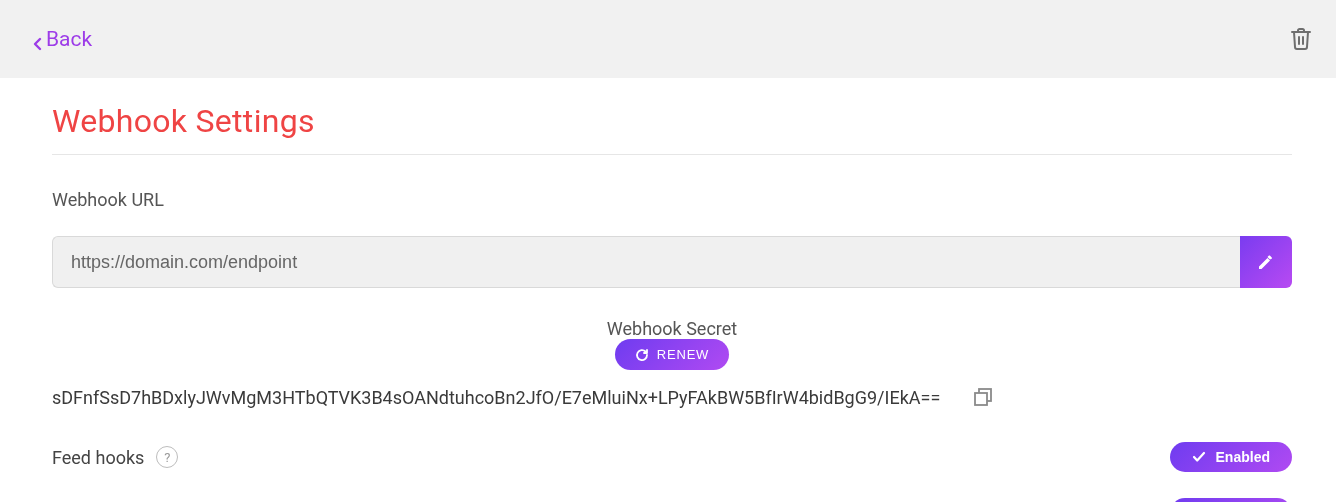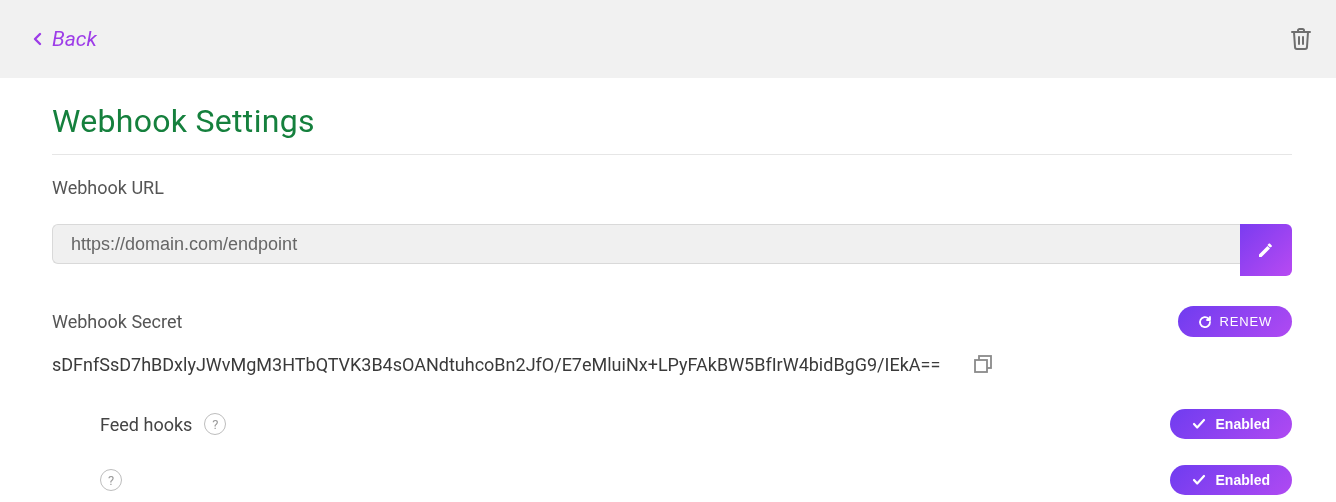--- a/index.html
+++ b/index.html
@@ -12,47 +12,46 @@
   .top-bar {
     background: #f1f1f1;
     height: 78px;
     display: flex;
     align-items: center;
     justify-content: space-between;
     padding: 0 24px 0 32px;
   }
   .back-link {
     display: flex;
-    align-items: center;
+    align-items: flex-end;
     color: #9d3ce8;
     font-size: 21px;
     cursor: pointer;
-    gap: 10px;
-    font-style: italic;
+    gap: 4px;
   }
   .back-chevron {
     font-size: 16px;
     display: inline-flex;
     align-items: center;
   }
   .trash-btn {
     color: #6e6e6e;
     cursor: pointer;
     display: inline-flex;
   }
   .content {
     padding: 24px 44px 40px 52px;
   }
   .page-title {
     font-size: 32px;
     font-weight: 400;
-    color: #15803d;
+    color: #ef4444;
     padding-bottom: 14px;
     border-bottom: 1px solid #e6e6e6;
-    margin-bottom: 22px;
+    margin-bottom: 34px;
     letter-spacing: 0.3px;
   }
   .field-label {
     font-size: 18px;
     color: #555;
     margin-bottom: 26px;
   }
   .url-row {
     display: flex;
     align-items: stretch;
@@ -60,40 +59,41 @@
   }
   .url-input {
     flex: 1;
     background: #f0f0f0;
     border: 1px solid #d9d9d9;
     border-right: none;
     border-radius: 6px 0 0 6px;
     padding: 0 18px;
     font-size: 18px;
     color: #666;
-    height: 40px;
+    height: 52px;
     outline: none;
   }
   .edit-btn {
     width: 52px;
     height: 52px;
     border: none;
     border-radius: 0 6px 6px 0;
     background: linear-gradient(135deg, #7a3cf0 0%, #b84af2 100%);
     color: #fff;
     display: flex;
     align-items: center;
     justify-content: center;
     cursor: pointer;
   }
   .section-row {
     display: flex;
     align-items: center;
     justify-content: space-between;
     margin-bottom: 16px;
+    flex-direction: column;
   }
   .pill-btn {
     border: none;
     border-radius: 999px;
     background: linear-gradient(135deg, #6f3cf0 0%, #b04af2 100%);
     color: #fff;
     font-size: 13px;
     letter-spacing: 0.8px;
     padding: 8px 20px;
     display: inline-flex;
@@ -131,21 +131,20 @@
   .copy-btn {
     color: #777;
     cursor: pointer;
     display: inline-flex;
   }
   .hook-row {
     display: flex;
     align-items: center;
     justify-content: space-between;
     margin-bottom: 26px;
-    margin-left: 48px;
   }
   .hook-label-wrap {
     display: flex;
     align-items: center;
     gap: 12px;
   }
   .hook-label {
     font-size: 18px;
     color: #444;
   }

